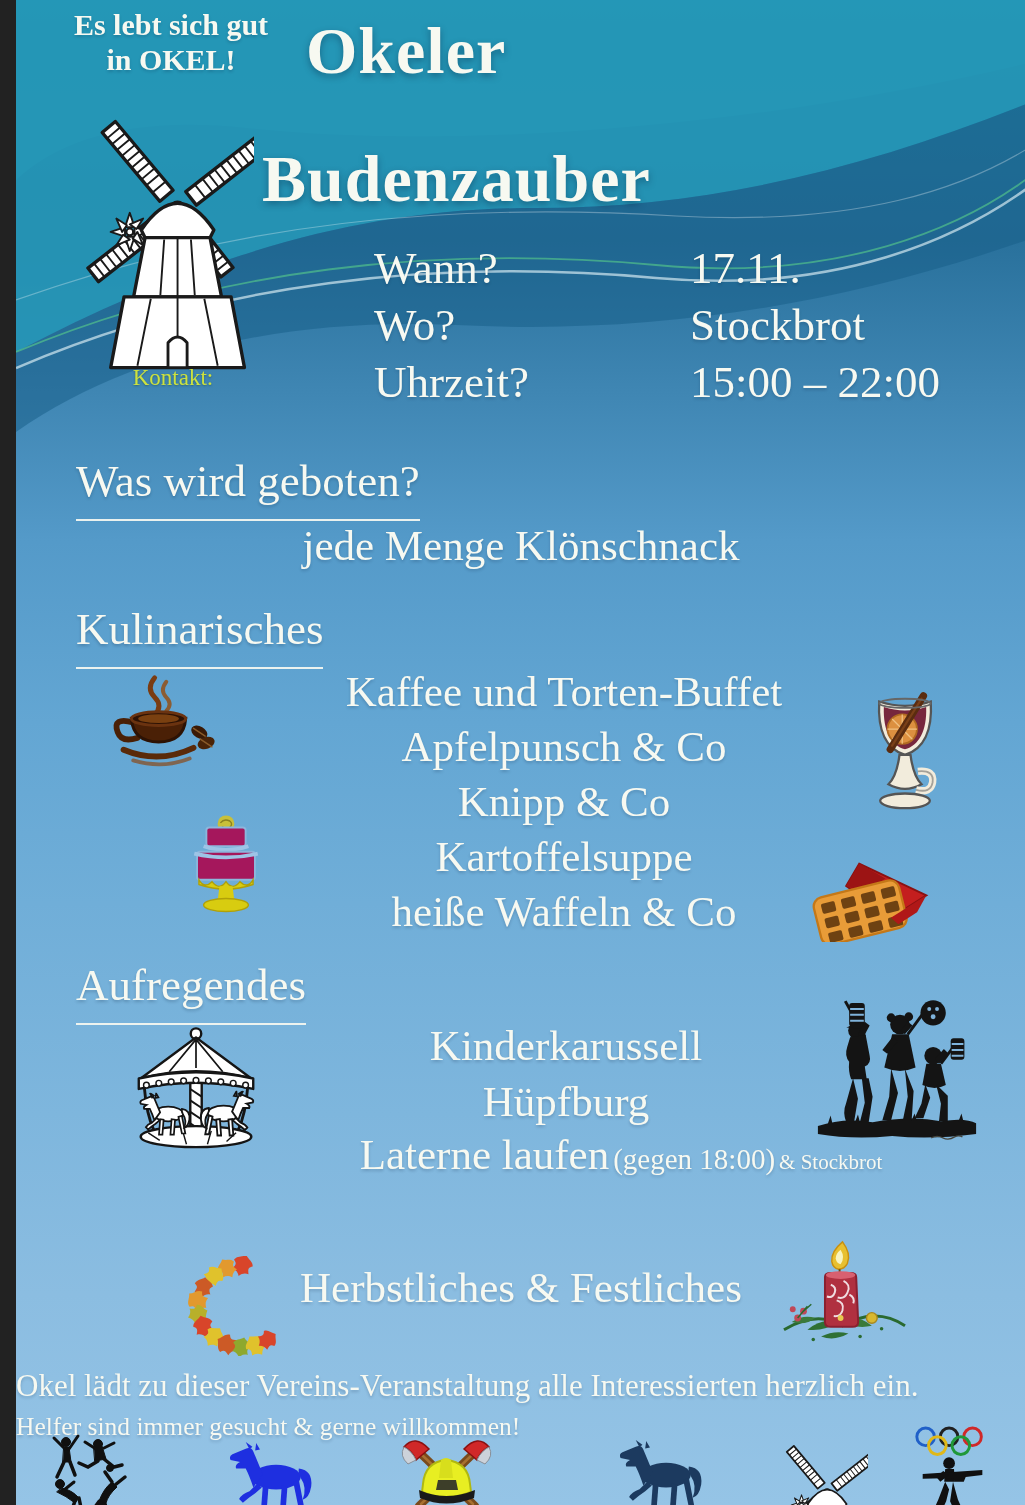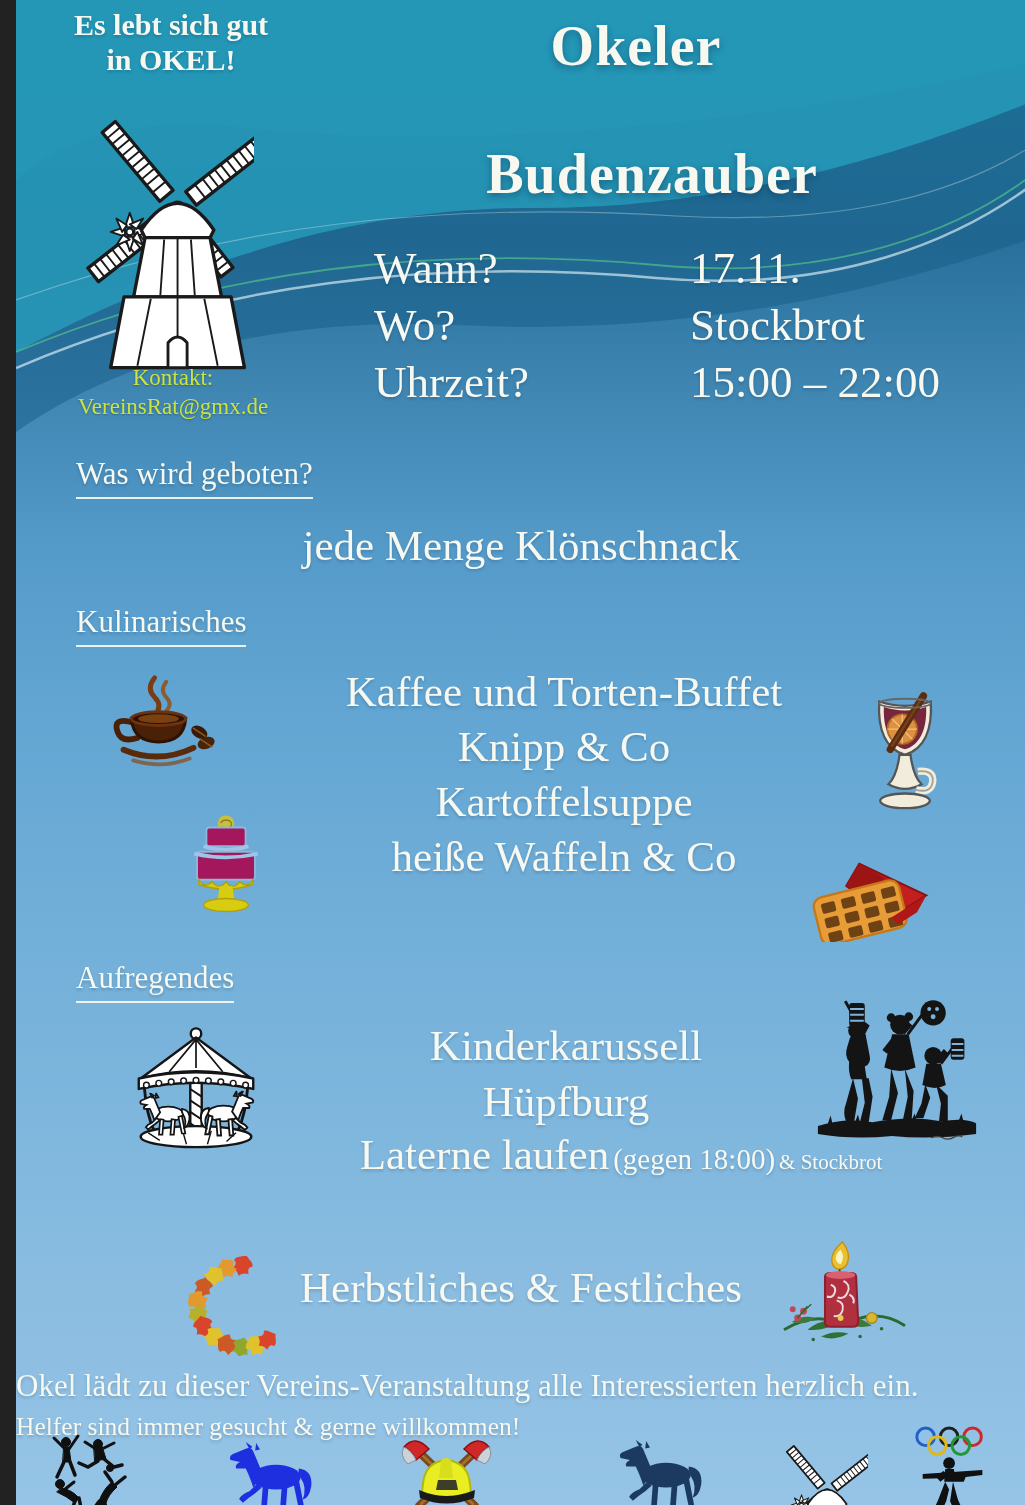--- a/index.html
+++ b/index.html
@@ -6,26 +6,26 @@
   #poster{
     position:relative;width:1025px;height:1505px;overflow:hidden;
     font-family:"Liberation Serif", serif;color:#f7f9f1;
     background:linear-gradient(180deg,#1f86a8 0%,#29719c 16%,#3f86b3 26%,#549ac9 36%,#63a6d3 48%,#70aed8 60%,#7eb6dd 74%,#8bbde1 86%,#95c4e6 100%);
     margin-left:16px;
   }
   .abs{position:absolute;}
   svg{display:block;}
   .txt{text-shadow:0 2px 3px rgba(8,30,60,.20);}
   .heading{
-    font-size:31px;line-height:1.05;display:inline-block;
-    border-bottom:2.5px solid rgba(247,249,241,.92);padding-bottom:6px;
+    font-size:45px;line-height:1.05;display:inline-block;
+    border-bottom:2.5px solid rgba(247,249,241,.92);padding-bottom:14px;
     text-shadow:0 2px 3px rgba(8,30,60,.22);
   }
   .bigline{font-size:43px;line-height:55px;text-align:center;text-shadow:0 2px 3px rgba(8,30,60,.20);}
-  .title{font-weight:bold;font-size:56px;line-height:1;text-align:center;letter-spacing:1px;
+  .title{font-weight:bold;font-size:66px;line-height:1;text-align:left;letter-spacing:1px;
          text-shadow:0 3px 7px rgba(0,20,50,.35);}
   .tagline{font-size:30px;font-weight:600;line-height:1.16;text-align:center;}
   .contact{font-size:23px;font-weight:normal;line-height:1.28;text-align:center;color:#cde23f;
            text-shadow:0 1px 2px rgba(20,40,10,.35);}
   .details{display:grid;grid-template-columns:316px auto;font-size:45px;line-height:57px;}
   .center{}
   .use-horse-outline{fill:#ffffff;stroke:#141414;stroke-width:3px;}
 </style>
 </head>
 <body>
@@ -103,25 +103,24 @@
     <div>Es lebt sich gut</div>
     <div>in OKEL!</div>
   </div>
 
   <svg class="abs" style="left:66px;top:84px" width="172" height="292" viewBox="0 0 180 300">
     <use href="#windmill-sym"></use>
   </svg>
 
   <div class="abs contact" style="left:26px;top:363px;width:262px">
     <div>Kontakt:</div>
-    <div>VereinsRat@gmx.de</div>
   </div>
 
   <div class="abs title" style="left:290px;top:18px;width:660px">Okeler</div>
-  <div class="abs title" style="left:266px;top:146px;width:740px">Budenzauber</div>
+  <div class="abs title" style="left:246px;top:146px;width:740px">Budenzauber</div>
 
   <div class="abs details txt" style="left:358px;top:240px">
     <div>Wann?</div>
     <div>17.11.</div>
     <div>Wo?</div>
     <div>Stockbrot</div>
     <div>Uhrzeit?</div>
     <div>15:00 – 22:00</div>
   </div>
 
@@ -145,20 +144,21 @@
       <path d="M20,80 Q56,95 92,78" stroke="#5a2a0a" stroke-width="6"></path>
       <path d="M30,91 Q60,100 88,89" stroke="#8a4818" stroke-width="4" opacity=".7"></path>
       <ellipse cx="98" cy="62" rx="9" ry="6" transform="rotate(30 98 62)" fill="#3a1a06" stroke="none"></ellipse>
       <ellipse cx="105" cy="73" rx="9" ry="6" transform="rotate(-20 105 73)" fill="#4a2408" stroke="none"></ellipse>
       <path d="M92,58 L104,66 M99,69 L111,77" stroke="#8a5a28" stroke-width="1.5"></path>
     </g>
   </svg>
 
   <div class="abs" style="left:248px;top:664px;width:600px">
     <div class="bigline">Kaffee und Torten-Buffet</div>
+    <div class="bigline">Apfelpunsch &amp; Co</div>
     <div class="bigline">Knipp &amp; Co</div>
     <div class="bigline">Kartoffelsuppe</div>
     <div class="bigline">heiße Waffeln &amp; Co</div>
   </div>
 
   <svg class="abs" style="left:168px;top:810px" width="84" height="106" viewBox="0 0 90 110">
     <circle cx="45" cy="13" r="9" fill="#c8c03a"></circle>
     <path d="M39,12 q4,-5 10,-2 q4,3 0,7 q-5,3 -8,-1" stroke="#8a8220" stroke-width="1.5" fill="none"></path>
     <rect x="24" y="17" width="42" height="20" rx="3" fill="#a5175c" stroke="#8cb6dc" stroke-width="2"></rect>
     <path d="M21,37 Q45,45 69,37" stroke="#9ec4e6" stroke-width="4" fill="none"></path>

